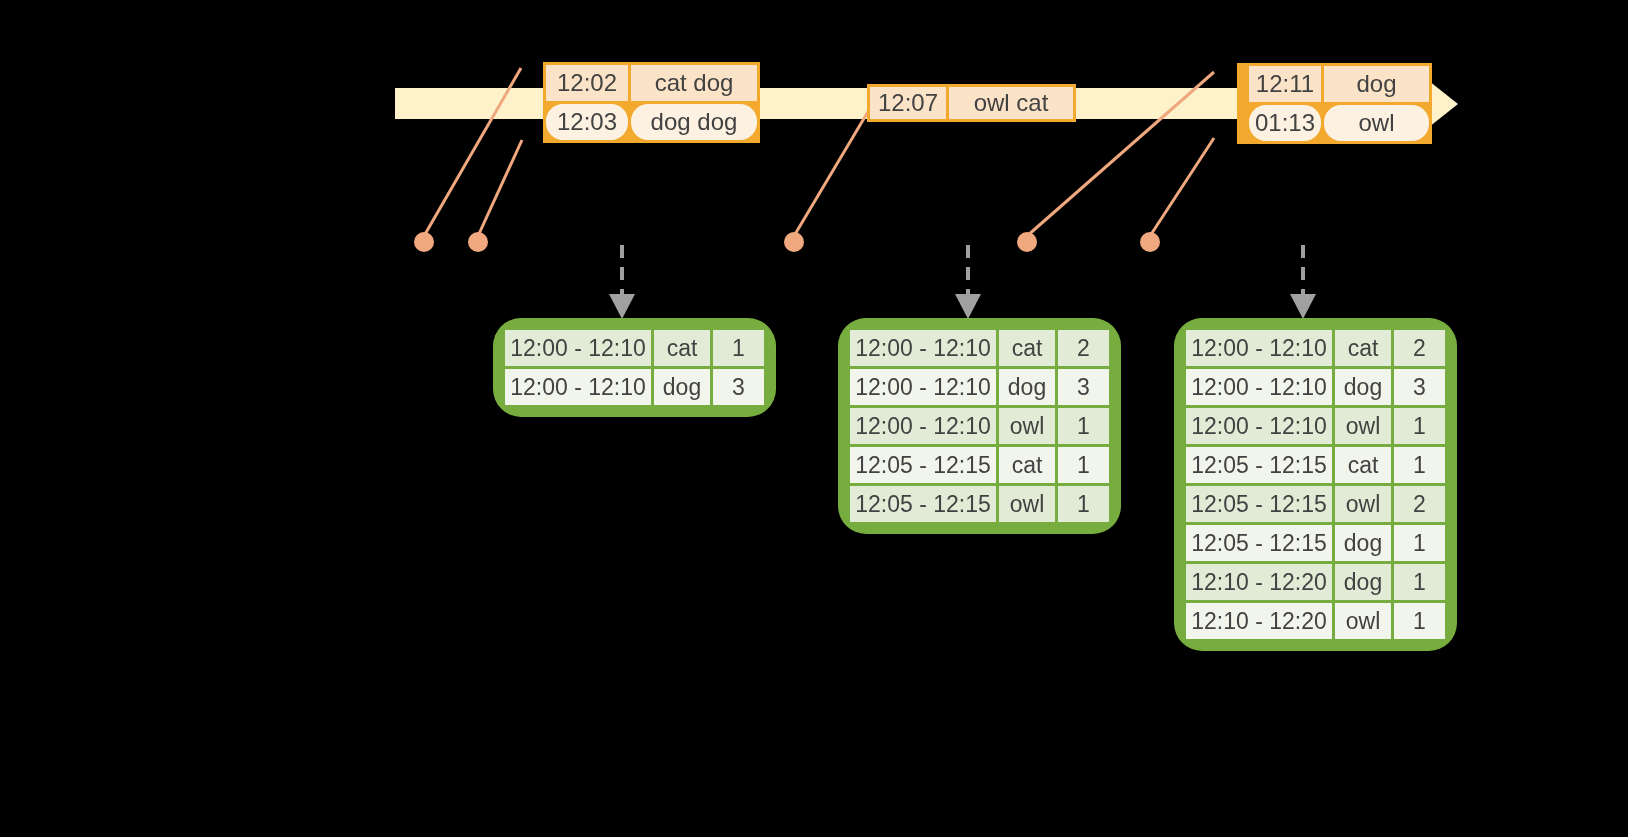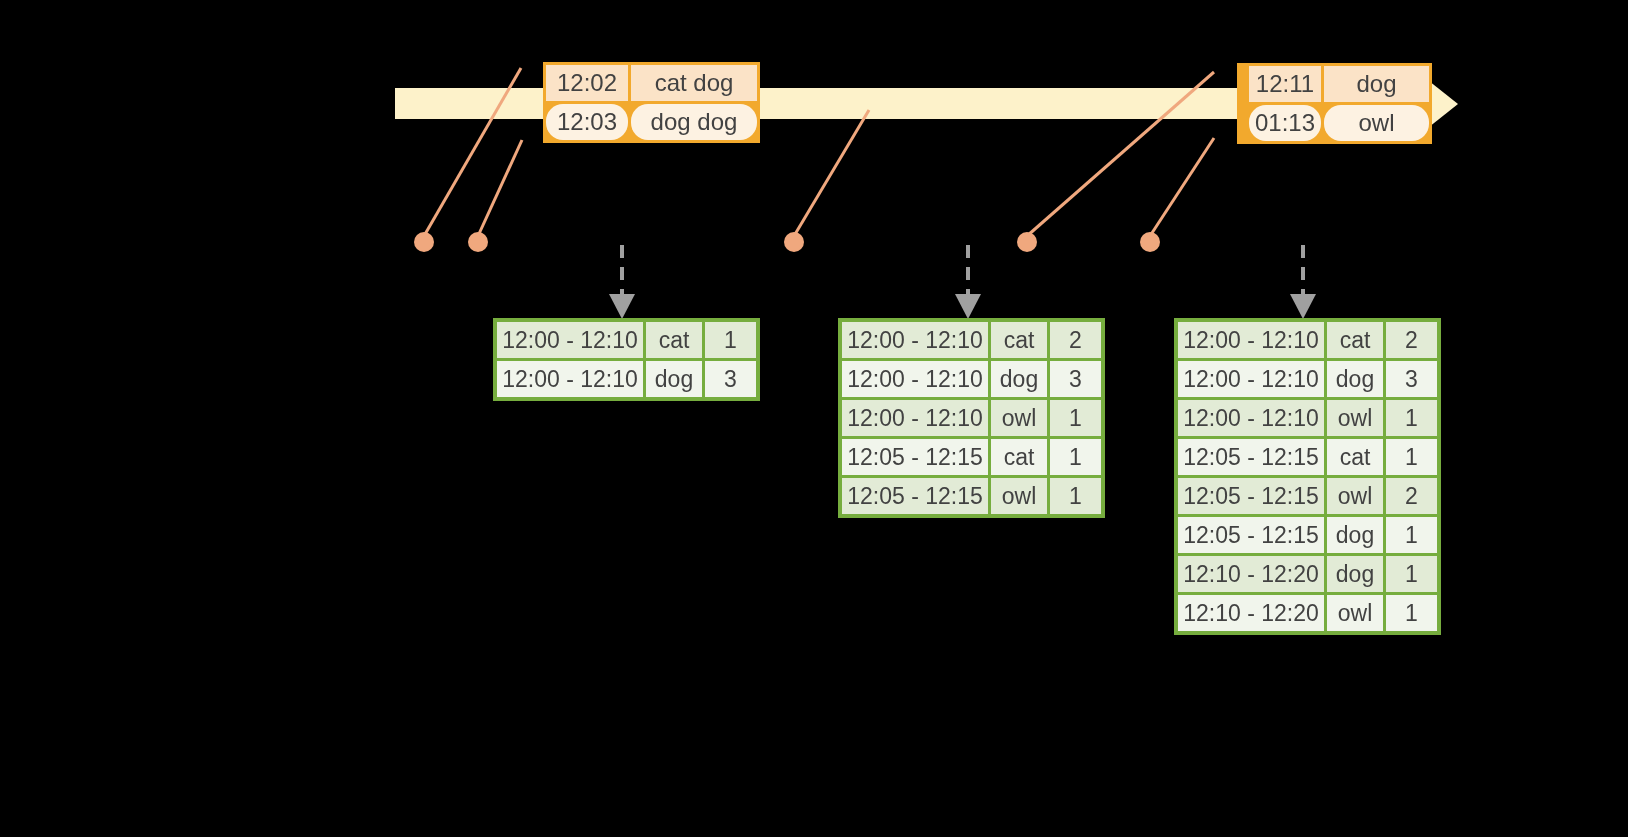--- a/index.html
+++ b/index.html
@@ -33,23 +33,24 @@
     background:var(--amber,#F2A92D);
     padding:3px;gap:3px;grid-auto-rows:36px;
   }
   .ev-rows2{grid-template-columns:82px 1fr;margin-left:24px;}
   #ev1{grid-template-columns:76px 1fr;grid-auto-rows:32px;}
   #ev2{grid-template-columns:72px 1fr;padding-left:12px;}
   
   .res-table{
     position:absolute;display:grid;z-index:3;
     background:var(--green,#76AD3E);
-    padding:4px;gap:3px;
+    padding:12px;gap:3px;
     grid-template-columns:146px 56px 1fr;
     grid-auto-rows:36px;
+    border-radius:28px;
   }
   .cell{
     display:flex;align-items:center;justify-content:center;
     color:var(--text,#424242);font-size:24px;line-height:1;white-space:nowrap;
   }
   .res-table .cell{font-size:23px;}
   .peach{background:var(--peach,#FBE3C7);}
   .cream{background:var(--cream,#FDF2E2);border-radius:17px;}
   .sage{background:var(--sage,#E2EBD6);}
   .lightrow{background:var(--lightrow,#F1F5EC);}
@@ -82,20 +83,24 @@
     <polygon class="trigger-head" points="955,294 981,294 968,319"></polygon>
     <line class="trigger-line" x1="1303" y1="245" x2="1303" y2="294"></line>
     <polygon class="trigger-head" points="1290,294 1316,294 1303,319"></polygon>
   </svg>
 
   <div id="ev0" class="ev-table ev-rows2" style="left:519px;top:62px;width:211px;">
       <div class="cell peach">12:02</div>
       <div class="cell peach">cat dog</div>
       <div class="cell cream">12:03</div>
       <div class="cell cream">dog dog</div>
+    </div>
+  <div id="ev1" class="ev-table" style="left:867px;top:84px;width:203px;">
+      <div class="cell peach">12:07</div>
+      <div class="cell peach">owl cat</div>
     </div>
   <div id="ev2" class="ev-table ev-rows2" style="left:1213px;top:63px;width:180px;">
       <div class="cell peach">12:11</div>
       <div class="cell peach">dog</div>
       <div class="cell cream">01:13</div>
       <div class="cell cream">owl</div>
     </div>
 
   <div id="res0" class="res-table" style="left:493px;top:318px;width:259px;">
       <div class="cell sage">12:00 - 12:10</div>

